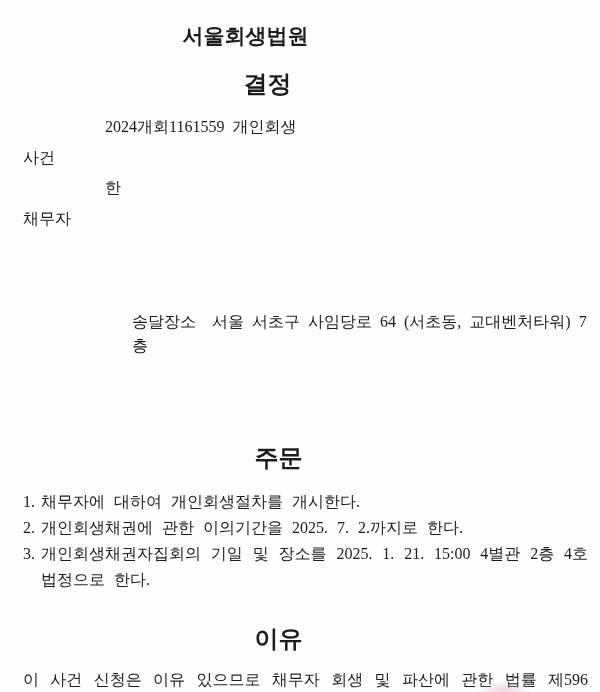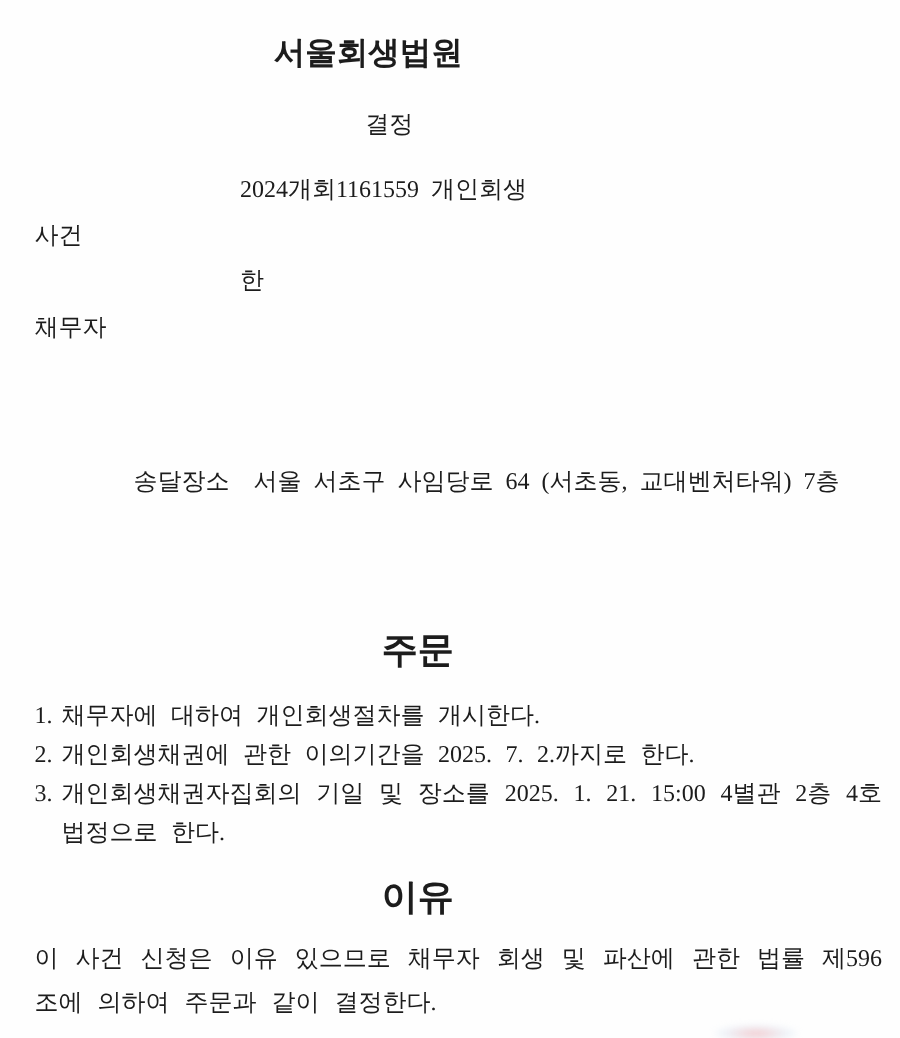--- a/index.html
+++ b/index.html
@@ -26,22 +26,22 @@
     font-size: 21px;
     line-height: 24px;
     width: 246px;
     margin: 0 auto;
     text-align: justify;
     text-align-last: justify;
     white-space: nowrap;
   }
   .doc-title {
     font-family: "Liberation Sans", sans-serif;
-    font-weight: normal;
-    font-size: 16px;
+    font-weight: bold;
+    font-size: 24px;
     line-height: 24px;
     width: 124px;
     margin: 24px auto 0 auto;
     text-align: justify;
     text-align-last: justify;
     white-space: nowrap;
   }
   .section-heading {
     font-family: "Liberation Sans", sans-serif;
     font-weight: bold;
@@ -63,27 +63,26 @@
     white-space: pre-wrap;
   }
   .field-label {
     display: inline-block;
     width: 82px;
     text-align: justify;
     text-align-last: justify;
     margin-top: 31px;
   }
   .field-value {
-    margin-left: 55px;
     white-space: pre-wrap;
   }
   
   .party-block {
     margin-top: 28px;
-    margin-left: 66px;
+    margin-left: 109px;
     line-height: 24px;
     white-space: pre-wrap;
     word-spacing: 4px;
   }
   
   .order-heading {
     margin-top: 40px;
   }
   .order-list {
     margin-top: 19px;
@@ -97,21 +96,21 @@
     flex: 0 0 18px;
   }
   .order-text {
     flex: 1;
     text-align: justify;
     word-spacing: 5px;
     white-space: pre-wrap;
   }
   
   .reason-heading {
-    margin-top: 18px;
+    margin-top: 34px;
   }
   .reason-paragraph {
     margin: 14px 0 0 0;
     line-height: 29px;
     text-align: justify;
     word-spacing: 6px;
     white-space: pre-wrap;
   }
   
   .stamp-remnant {

